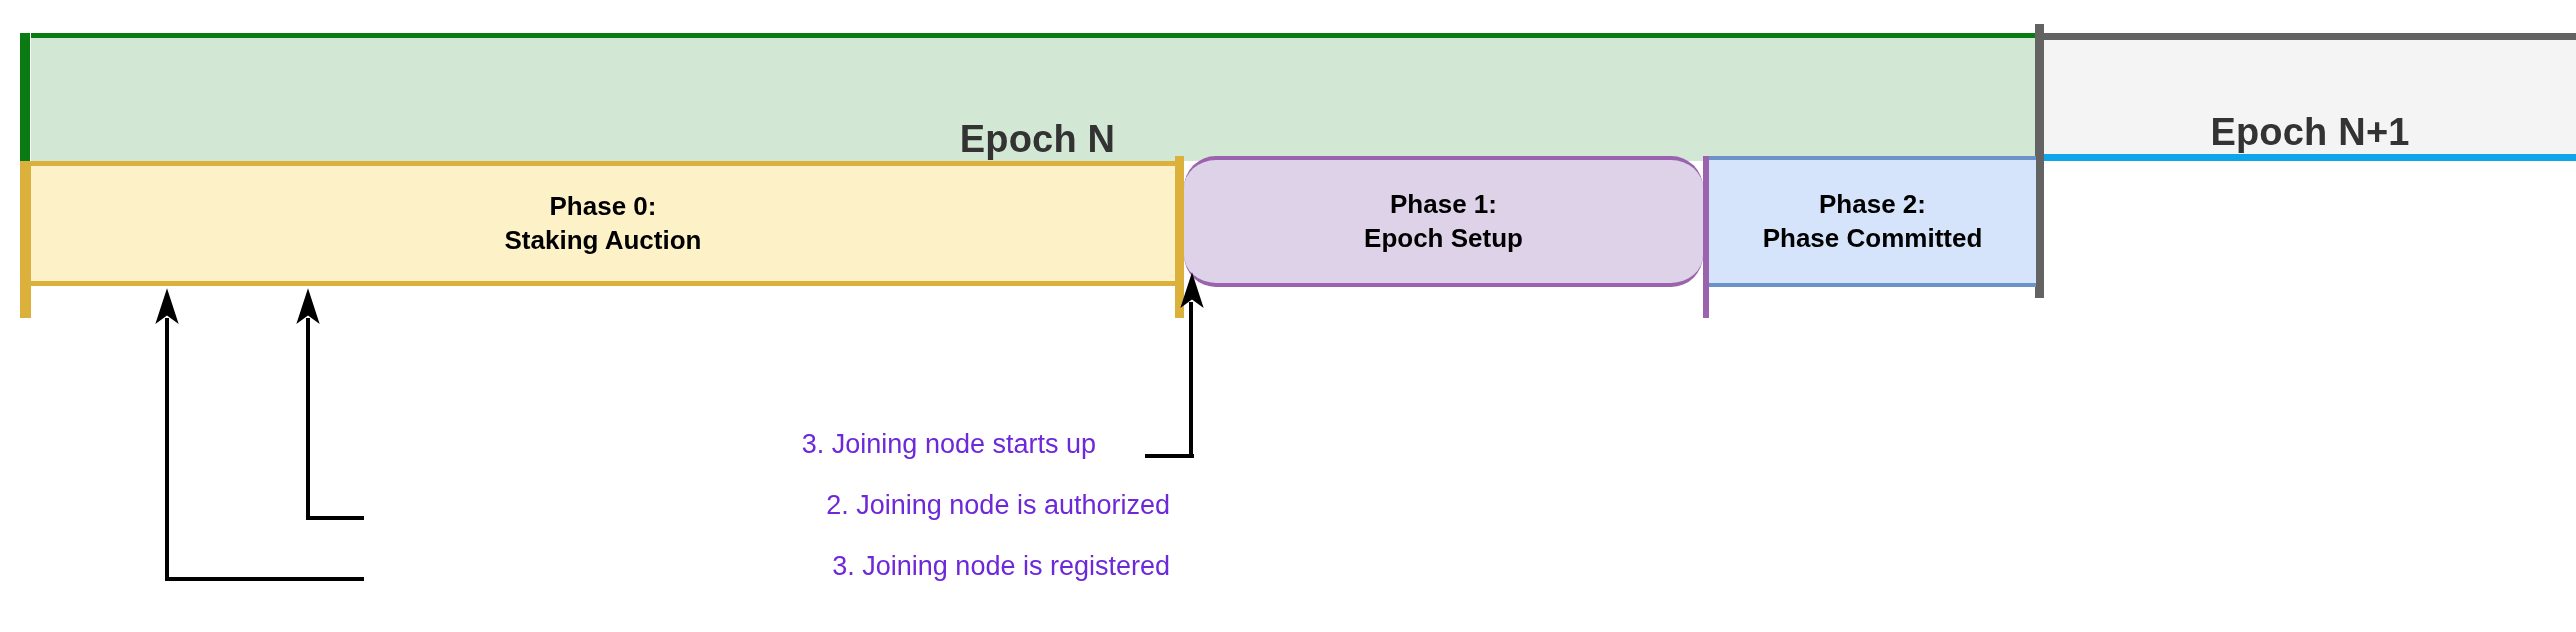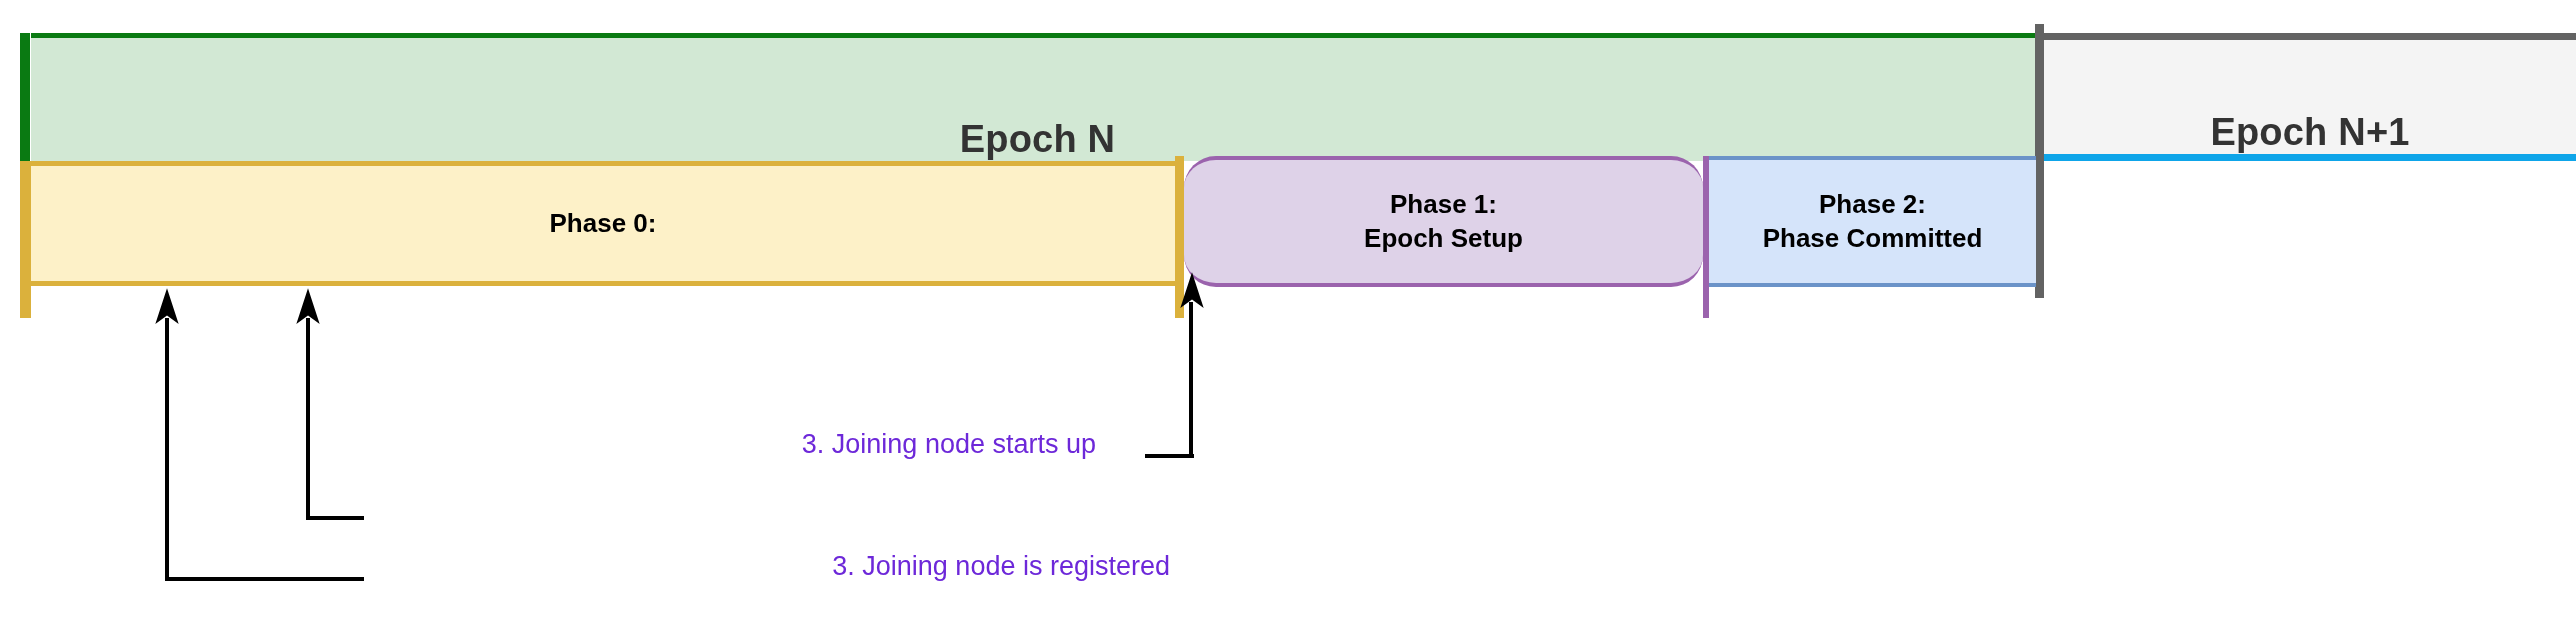--- a/index.html
+++ b/index.html
@@ -174,20 +174,21 @@
 
   <div id="epoch-divider"></div>
 
   <div class="epoch-box" id="epoch-n1">
     <span>Epoch N+1</span>
   </div>
 
   <div id="phase-0-left-edge"></div>
   <div class="phase-box" id="phase-0">
     <span>Phase 0:</span>
+    <span>Staking Auction</span>
   </div>
   <div id="phase-0-right-edge"></div>
 
   <div class="phase-box" id="phase-1">
     <span>Phase 1:</span>
     <span>Epoch Setup</span>
   </div>
   <div id="phase-1-right-edge"></div>
 
   <div class="phase-box" id="phase-2">
@@ -200,20 +201,21 @@
   <svg class="arrow-head" style="left:153px; top:288px; width:28px; height:38px;" viewBox="0 0 36 48">
     <path d="M18 0 L33 46 L18 35 L3 46 Z" fill="#000000"></path>
   </svg>
   <div class="callout-label" id="label-1">3. Joining node is registered</div>
 
   <div class="leader v-line" style="left:306px; top:318px; height:201px;"></div>
   <div class="leader h-line" style="left:306px; top:516px; width:58px;"></div>
   <svg class="arrow-head" style="left:294px; top:288px; width:28px; height:38px;" viewBox="0 0 36 48">
     <path d="M18 0 L33 46 L18 35 L3 46 Z" fill="#000000"></path>
   </svg>
+  <div class="callout-label" id="label-2">2. Joining node is authorized</div>
 
   <div class="leader v-line" style="left:1189px; top:302px; height:155px;"></div>
   <div class="leader h-line" style="left:1145px; top:454px; width:49px;"></div>
   <svg class="arrow-head" style="left:1178px; top:272px; width:28px; height:38px;" viewBox="0 0 36 48">
     <path d="M18 0 L33 46 L18 35 L3 46 Z" fill="#000000"></path>
   </svg>
   <div class="callout-label" id="label-3">3. Joining node starts up</div>
 
 </div>
 

